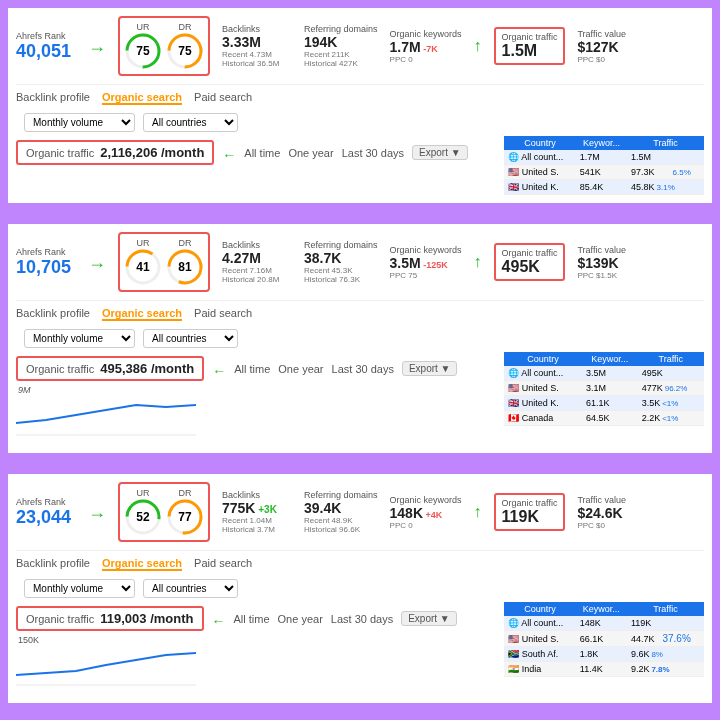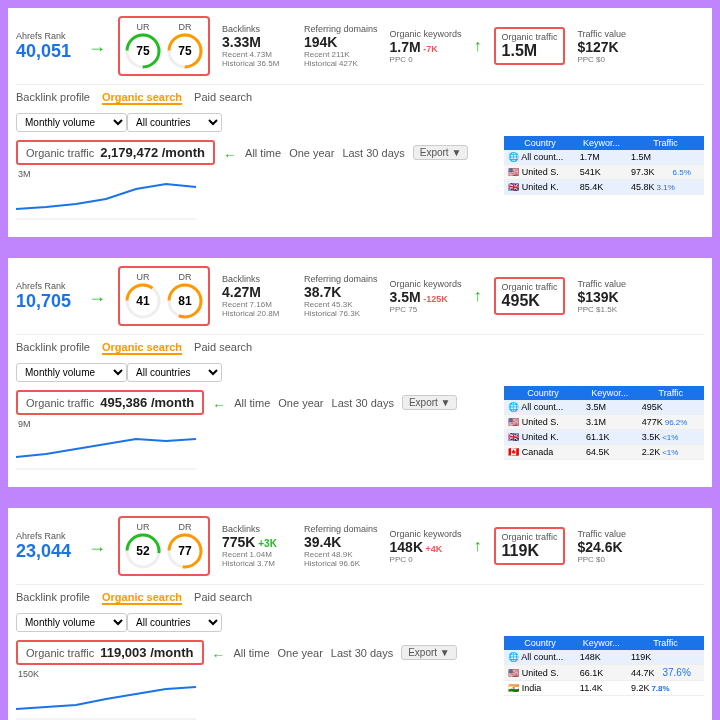--- a/index.html
+++ b/index.html
@@ -123,22 +123,23 @@
       font-size: 11px;
       color: #555;
     }
     .tab-active {
       color: #f90;
       border-bottom: 2px solid #f90;
       font-weight: bold;
     }
     .filter-row {
       display: flex;
-      gap: 0;
+      gap: 8px;
       padding: 4px 0;
+      margin-left: 8px;
     }
     .select-box {
       border: 1px solid #ccc;
       border-radius: 3px;
       padding: 2px 14px 2px 4px;
       font-size: 10px;
       background: #fff;
       position: relative;
       display: inline-block;
     }
@@ -302,34 +303,30 @@
     </select>
     <select class="select-box">
       <option>All countries</option>
     </select>
   </div>
       <div class="bottom-section">
         <div style="flex: 1 1 0%;">
           <div class="main-row">
     <div class="organic-traffic-main">
       <span class="ot-label">Organic traffic</span>
-      <span class="ot-value">2,179,472 /month</span>
+      <span class="ot-value">2,116,206 /month</span>
     </div>
     <span class="arrow-right">←</span>
     <div class="time-links">
       <span>All time</span>
       <span>One year</span>
       <span>Last 30 days</span>
     </div>
     <button class="export-btn">Export ▼</button>
   </div>
-          <div class="chart-area"><svg width="180" height="55" viewBox="0 0 180 55">
-    <polyline points="0,40 30,38 60,35 90,30 120,20 150,15 180,18" fill="none" stroke="#1a73e8" stroke-width="2"></polyline>
-    <line x1="0" y1="50" x2="180" y2="50" stroke="#ccc" stroke-width="0.5"></line>
-  </svg><span style="font-size: 9px; color: rgb(85, 85, 85); position: absolute; left: 2px; top: 0px;">3M</span></div>
         </div>
         <div class="country-table">
           <table>
             <thead>
               <tr>
                 <th>Country</th>
                 <th>Keywor...</th>
                 <th>Traffic</th>
               </tr>
             </thead>
@@ -440,21 +437,21 @@
     <div class="time-links">
       <span>All time</span>
       <span>One year</span>
       <span>Last 30 days</span>
     </div>
     <button class="export-btn">Export ▼</button>
   </div>
           <div class="chart-area"><svg width="180" height="55" viewBox="0 0 180 55">
     <polyline points="0,38 30,35 60,30 90,25 120,20 150,22 180,20" fill="none" stroke="#1a73e8" stroke-width="2"></polyline>
     <line x1="0" y1="50" x2="180" y2="50" stroke="#ccc" stroke-width="0.5"></line>
-  </svg><span style="font-size: 9px; color: rgb(85, 85, 85); position: absolute; left: 2px; top: 0px;">9M</span></div>
+  </svg><span style="font-size: 9px; color: rgb(85, 85, 85); position: absolute; left: 2px; top: 0px; font-style: italic;">9M</span></div>
         </div>
         <div class="country-table">
           <table>
             <thead>
               <tr>
                 <th>Country</th>
                 <th>Keywor...</th>
                 <th>Traffic</th>
               </tr>
             </thead>
@@ -592,20 +589,25 @@
               <tr class="row-highlight">
                 <td>🌐 All count...</td>
                 <td>148K</td>
                 <td>119K</td>
               </tr>
               <tr>
                 <td>🇺🇸 United S.</td>
                 <td>66.1K</td>
                 <td>44.7K<span style="color: rgb(26, 115, 232); font-size: 10px; margin-left: 8px;">37.6%</span></td>
               </tr>
+              <tr class="row-highlight">
+                <td>🇿🇦 South Af.</td>
+                <td>1.8K</td>
+                <td>9.6K<span style="color: rgb(26, 115, 232); font-size: 8px; margin-left: 2px;">8%</span></td>
+              </tr>
               <tr>
                 <td>🇮🇳 India</td>
                 <td>11.4K</td>
                 <td>9.2K<span style="color: rgb(26, 115, 232); font-size: 8px; margin-left: 2px; font-weight: bold;">7.8%</span></td>
               </tr>
             </tbody>
           </table>
         </div>
       </div>
     </div>

